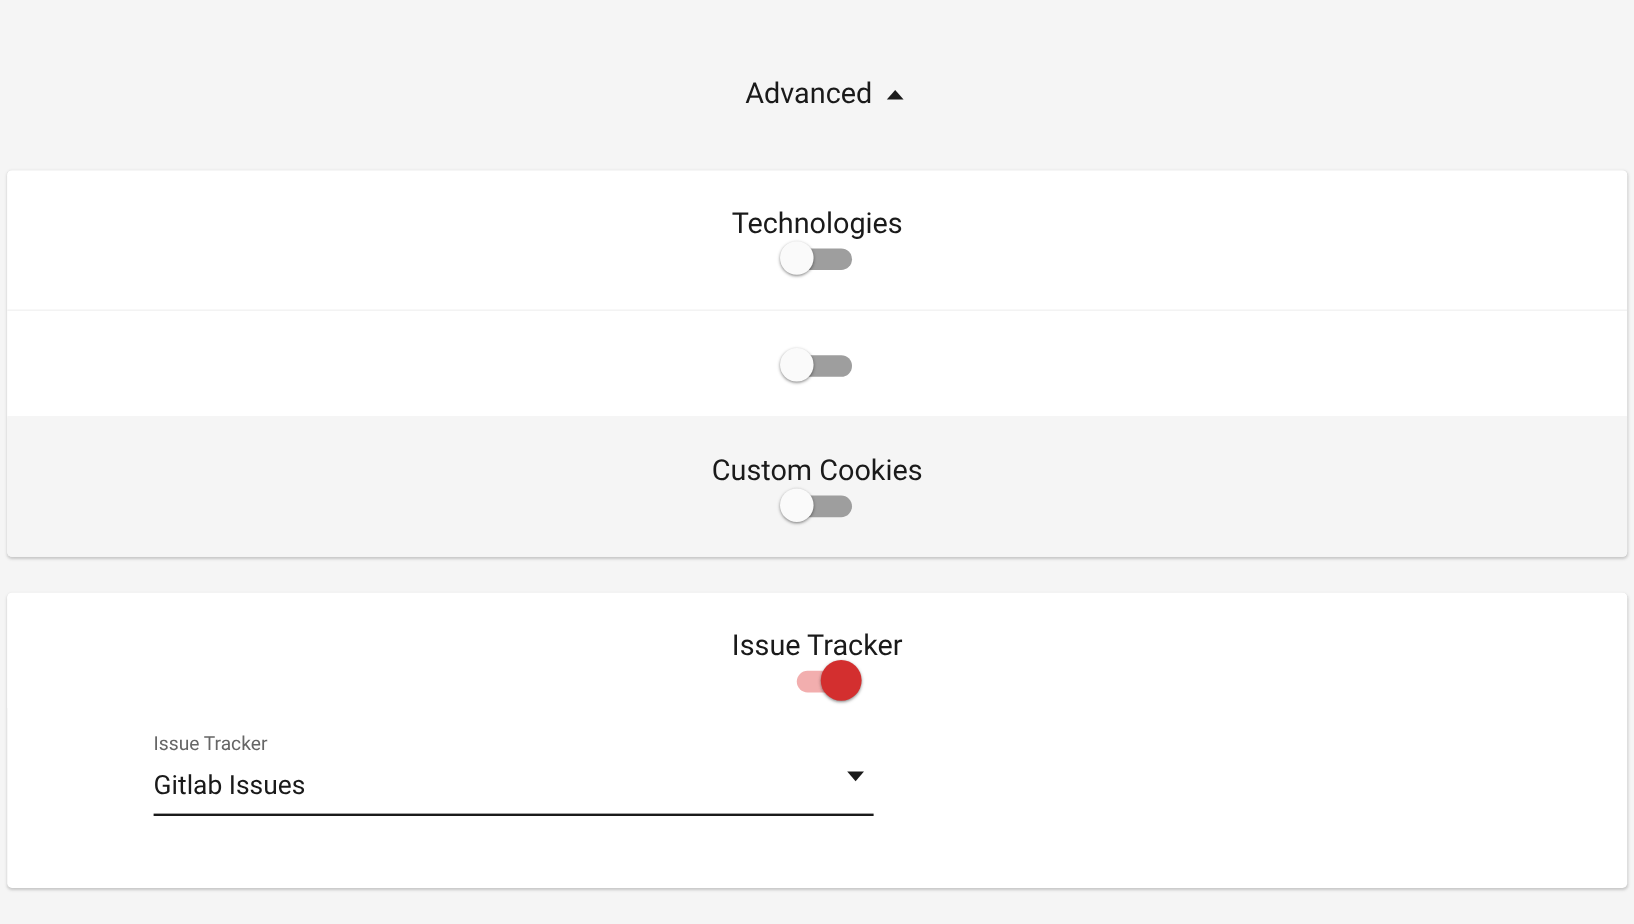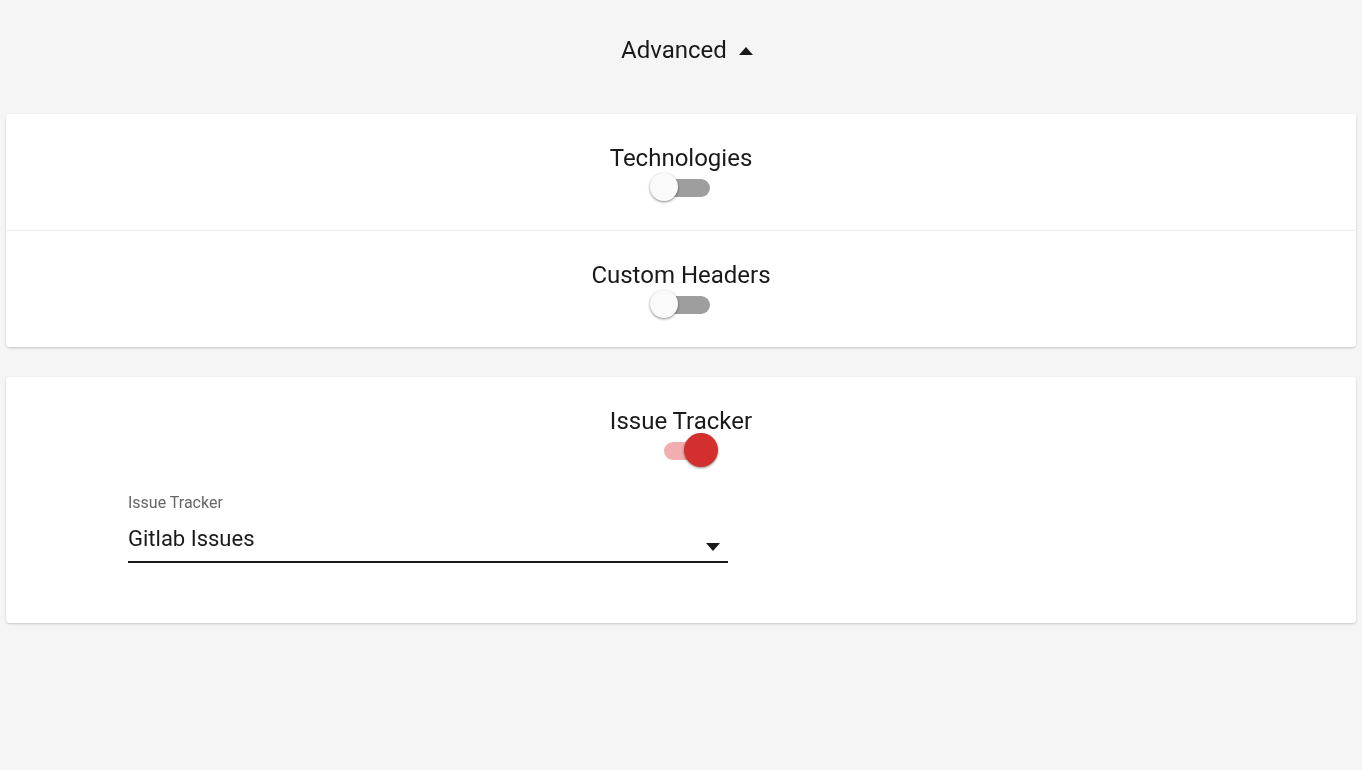--- a/index.html
+++ b/index.html
@@ -15,21 +15,21 @@
       overflow: hidden;
     }
     .container {
       width: 100%;
       padding: 0;
     }
     .header {
       display: flex;
       align-items: center;
       justify-content: center;
-      padding: 36px 0 50px 0;
+      padding: 64px 0 50px 0;
       gap: 12px;
       cursor: pointer;
       margin-left: 12px;
     }
     .header-title {
       font-size: 24px;
       font-weight: 400;
       color: #1a1a1a;
     }
     .chevron-up {
@@ -117,21 +117,21 @@
       margin-bottom: 8px;
       display: block;
     }
     .select-field {
       position: relative;
       width: 600px;
       border-bottom: 2px solid #1a1a1a;
       padding: 6px 0 10px 0;
       cursor: pointer;
       display: flex;
-      align-items: flex-end;
+      align-items: flex-start;
       justify-content: space-between;
     }
     .select-value {
       font-size: 22px;
       color: #1a1a1a;
     }
     .chevron-down {
       width: 0;
       height: 0;
       border-left: 7px solid transparent;
@@ -152,21 +152,27 @@
 
   <div class="card">
     <div class="row">
       <span class="row-label">Technologies</span>
       <div class="toggle">
         <div class="toggle-track"></div>
         <div class="toggle-thumb"></div>
       </div>
     </div>
     <div class="row">
-      <span class="row-label">Custom Headers</span>
+      <div class="toggle">
+        <div class="toggle-track"></div>
+        <div class="toggle-thumb"></div>
+      </div>
+    </div>
+    <div class="row highlighted">
+      <span class="row-label">Custom Cookies</span>
       <div class="toggle">
         <div class="toggle-track"></div>
         <div class="toggle-thumb"></div>
       </div>
     </div>
   </div>
 
   <div class="card issue-card">
     <div class="row">
       <span class="row-label">Issue Tracker</span>

